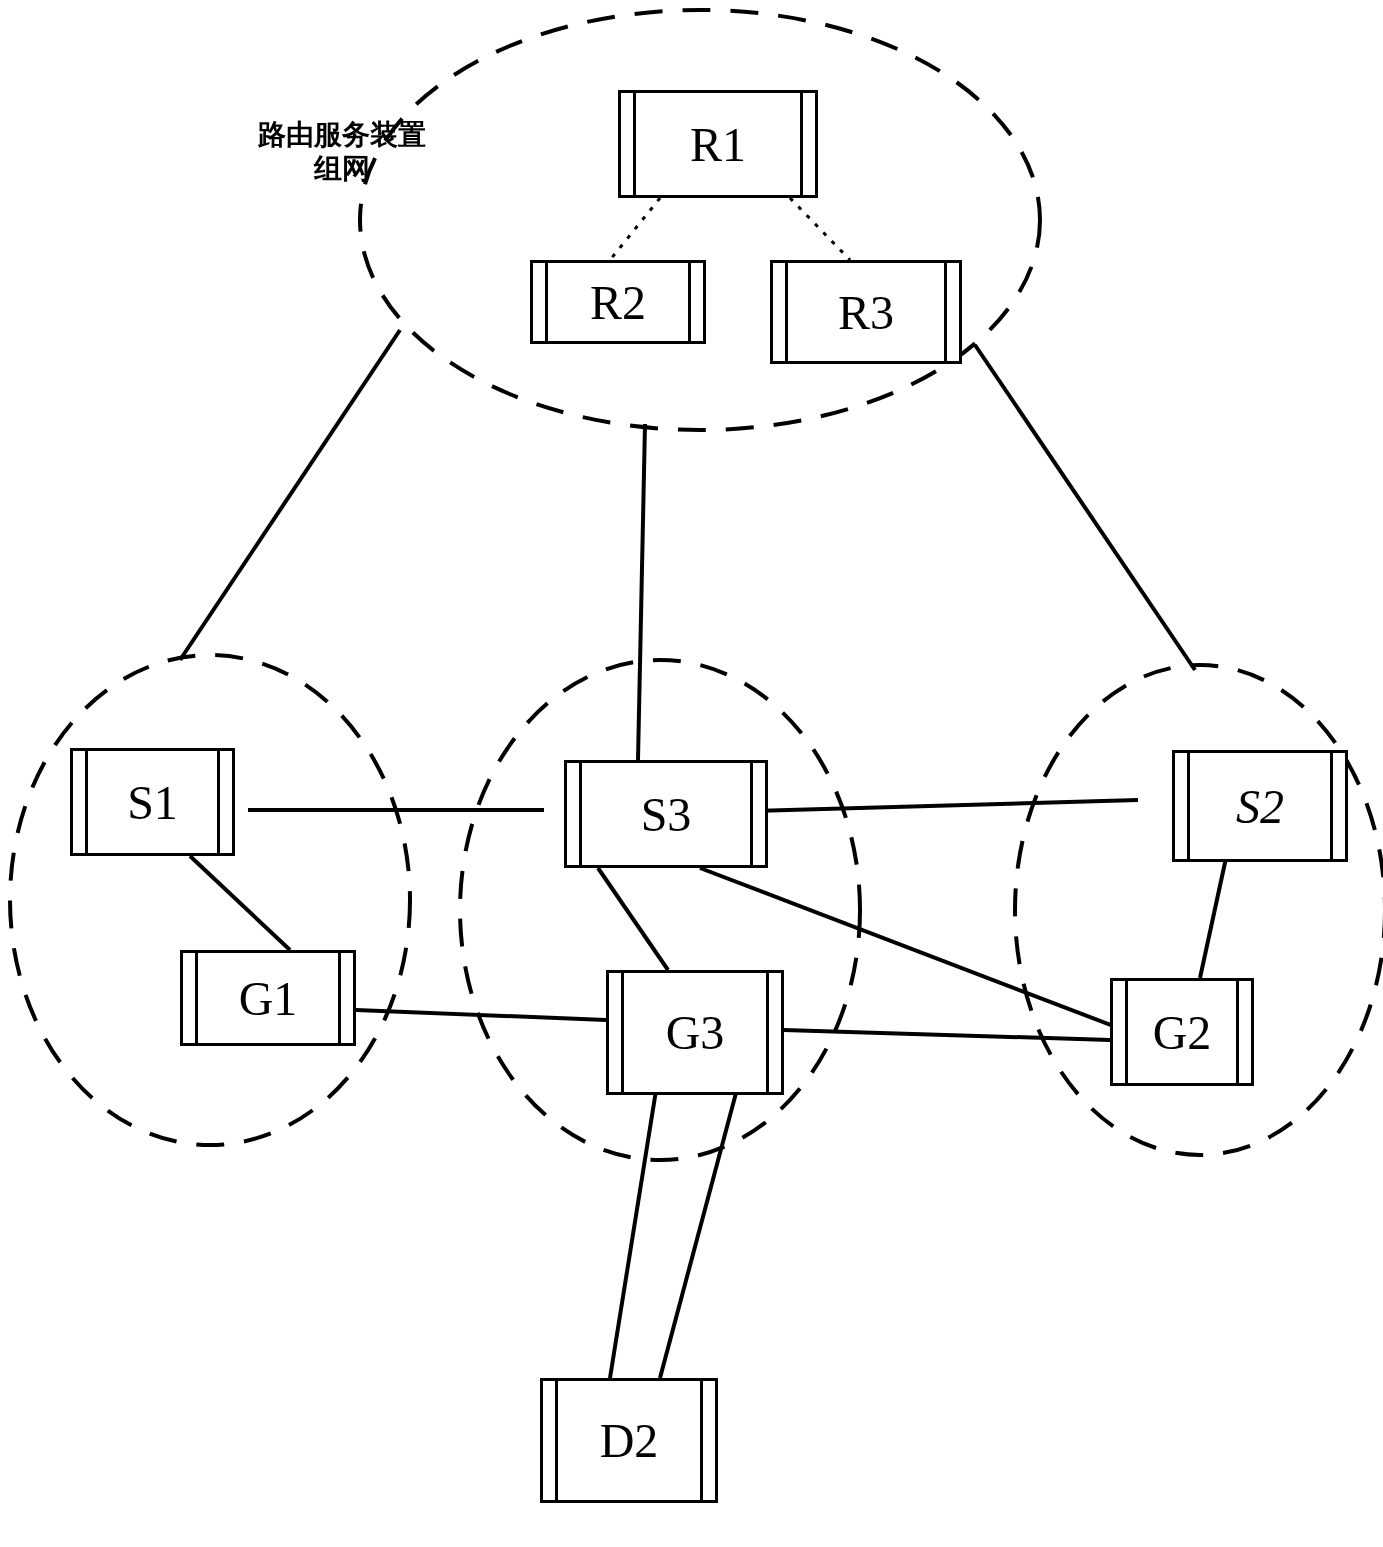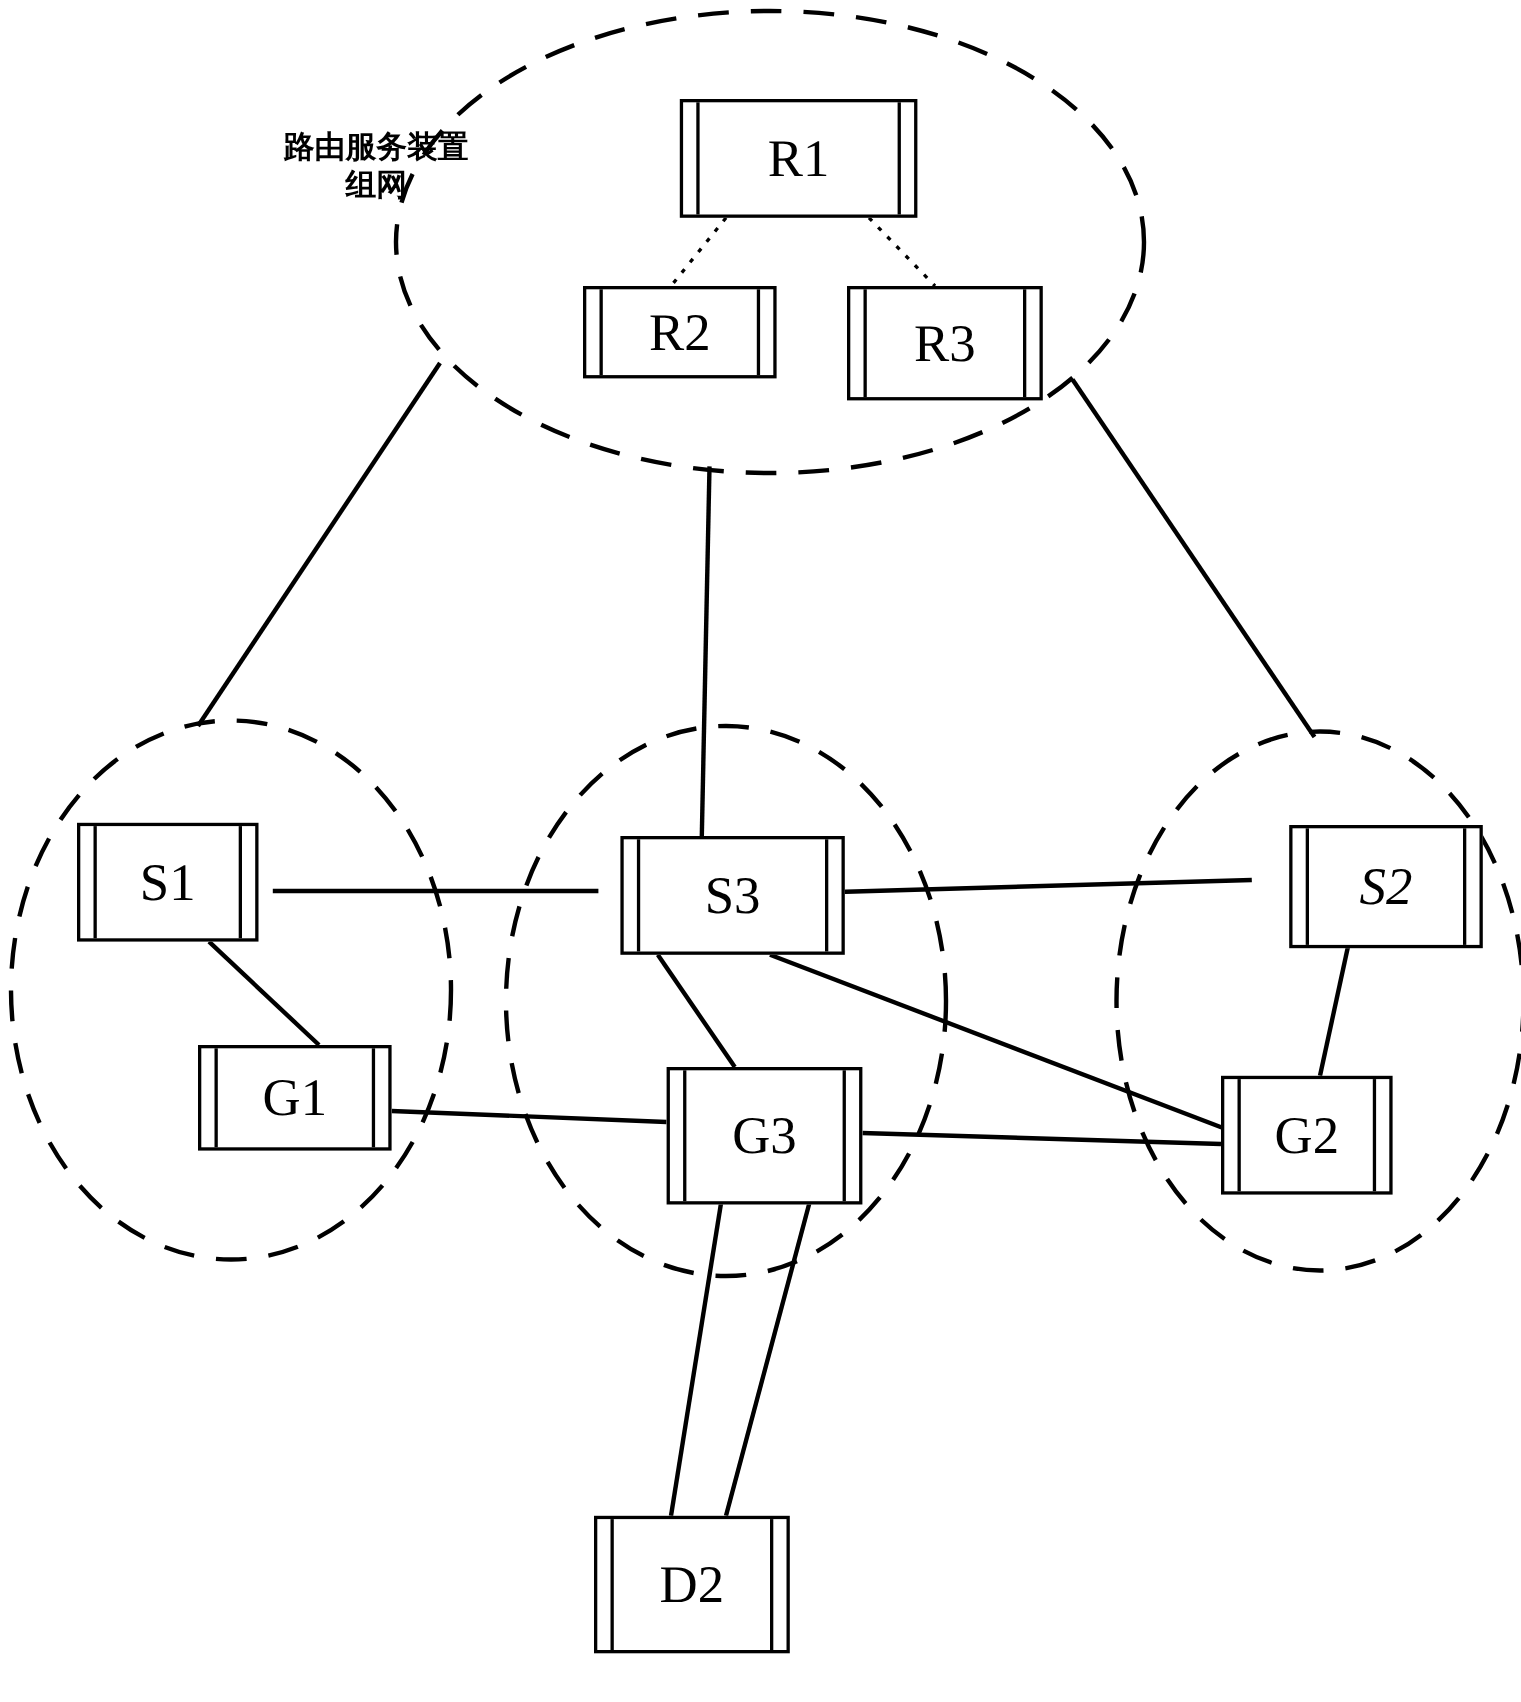--- a/index.html
+++ b/index.html
@@ -65,45 +65,45 @@
       <line x1="1226" y1="858" x2="1200" y2="978" stroke="#000" stroke-width="4"></line>
       <line x1="356" y1="1010" x2="606" y2="1020" stroke="#000" stroke-width="4"></line>
       <line x1="784" y1="1030" x2="1110" y2="1040" stroke="#000" stroke-width="4"></line>
       <line x1="658" y1="1078" x2="610" y2="1378" stroke="#000" stroke-width="4"></line>
       <line x1="740" y1="1078" x2="660" y2="1378" stroke="#000" stroke-width="4"></line>
       <line x1="660" y1="198" x2="610" y2="260" stroke="#000" stroke-width="3" stroke-dasharray="4 8"></line>
       <line x1="790" y1="198" x2="850" y2="260" stroke="#000" stroke-width="3" stroke-dasharray="4 8"></line>
     </svg>
 
 <div id="nodes-layer">
-      <div class="node" style="left: 618px; top: 90px; width: 216px; height: 108px;">
+      <div class="node" style="left: 618px; top: 90px; width: 200px; height: 108px;">
         <span>R1</span>
       </div>
       <div class="node" style="left: 530px; top: 260px; width: 176px; height: 84px;">
         <span>R2</span>
       </div>
-      <div class="node" style="left: 770px; top: 260px; width: 178px; height: 104px;">
+      <div class="node" style="left: 770px; top: 260px; width: 192px; height: 104px;">
         <span>R3</span>
       </div>
       <div class="node" style="left: 70px; top: 748px; width: 165px; height: 108px;">
         <span>S1</span>
       </div>
       <div class="node" style="left: 180px; top: 950px; width: 176px; height: 96px;">
         <span>G1</span>
       </div>
       <div class="node" style="left: 564px; top: 760px; width: 204px; height: 108px; align-items: center;">
         <span>S3</span>
       </div>
       <div class="node" style="left: 606px; top: 970px; width: 178px; height: 125px;">
         <span>G3</span>
       </div>
       <div class="node" style="left: 1172px; top: 750px; width: 176px; height: 112px; font-style: italic;">
         <span>S2</span>
       </div>
-      <div class="node" style="left: 1110px; top: 978px; width: 156px; height: 108px;">
+      <div class="node" style="left: 1110px; top: 978px; width: 144px; height: 108px;">
         <span>G2</span>
       </div>
       <div class="node" style="left: 540px; top: 1378px; width: 178px; height: 125px;">
         <span>D2</span>
       </div>
     </div>
 
 <div id="title-block" class="label" style="left: 258px; top: 118px;"><div style="text-align: center;">路由服务装置</div><div style="text-align: center;">组网</div></div>
 
 </div>

